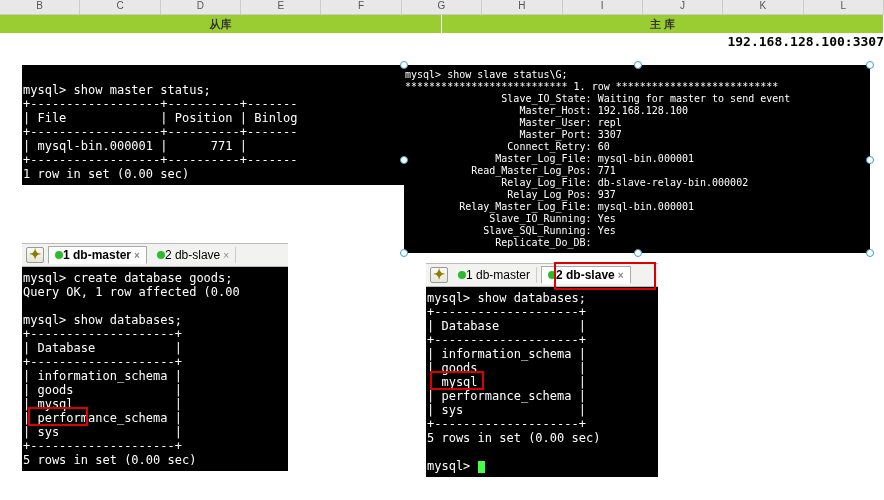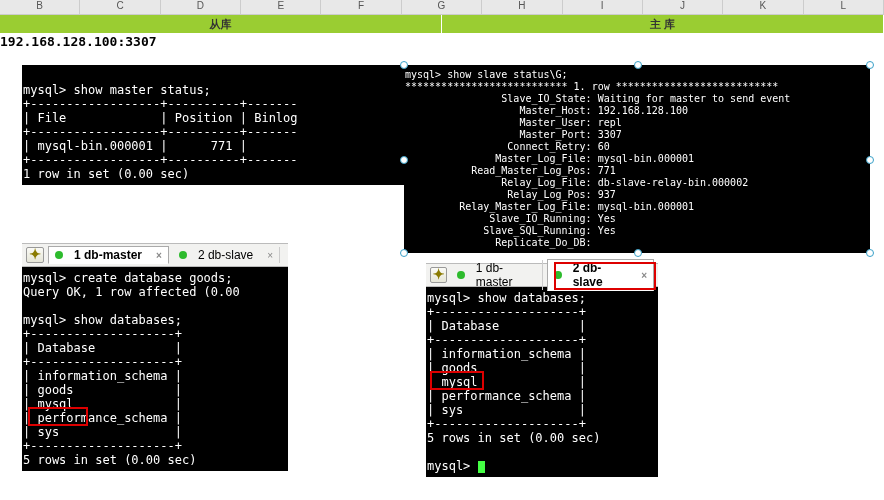--- a/index.html
+++ b/index.html
@@ -35,21 +35,21 @@
     color: #333;
     border-right: 1px solid #fff;
     line-height: 18px;
   }
   .ip-row {
     display: flex;
     height: 18px;
   }
   .ip-cell {
     flex: 1;
-    text-align: left;
+    text-align: right;
     font-family: monospace;
     font-weight: bold;
     font-size: 13px;
     line-height: 18px;
   }
   .terminal {
     background: #000;
     color: #fff;
     font-family: Consolas, monospace;
     font-size: 12px;
@@ -82,21 +82,21 @@
     line-height: 13px;
     font-size: 14px;
     color: #8a7a00;
     font-weight: bold;
   }
   .tab {
     padding: 1px 6px;
     border-right: 1px solid #ccc;
     display: flex;
     align-items: center;
-    gap: 11px;
+    gap: 0;
   }
   .tab .dot {
     width: 8px; height: 8px; border-radius: 50%;
     background: #2dbb2d;
   }
   .tab.active {
     background: #fff;
     border: 1px solid #aaa;
     border-bottom: 1px solid #fff;
     font-weight: bold;

